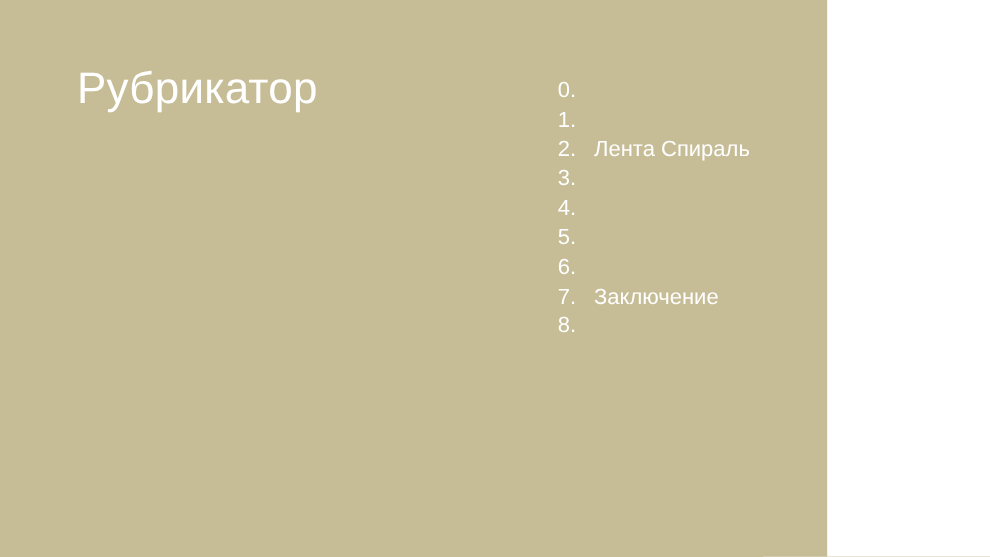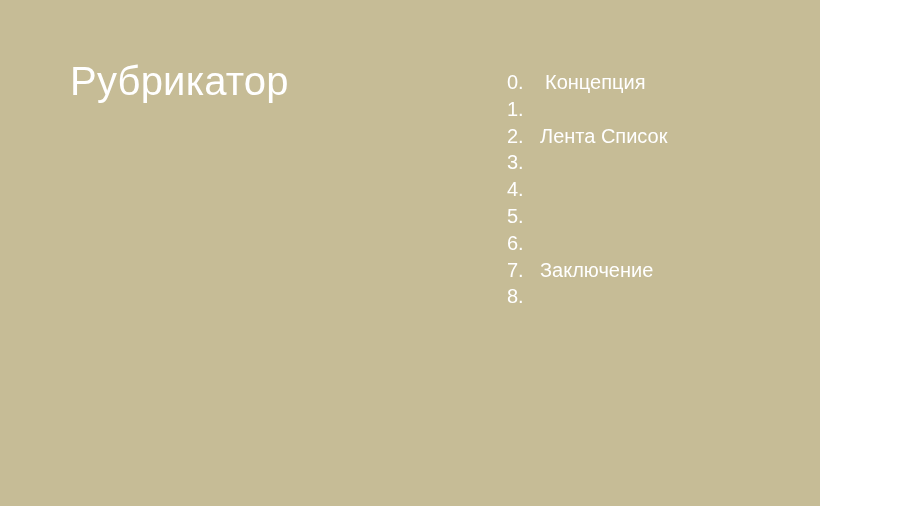--- a/index.html
+++ b/index.html
@@ -9,21 +9,21 @@
 
   body {
     width: 900px;
     height: 506px;
     overflow: hidden;
     font-family: "Liberation Sans", sans-serif;
   }
 
   .slide {
     position: relative;
-    width: 820px;
+    width: 752px;
     height: 506px;
     background: #c6bc96;
     overflow: hidden;
   }
 
   
   .slide-title {
     position: absolute;
     left: 70px;
     top: 57px;
@@ -74,30 +74,29 @@
 <body>
 
 <div class="slide">
 
   <div class="slide-title">Рубрикатор</div>
 
   <div class="toc">
 
     <div class="toc-item first">
       <span class="toc-num">0.</span>
-      <span class="toc-label">Концепция</span>
     </div>
 
     <div class="toc-item">
       <span class="toc-num">1.</span>
     </div>
 
     <div class="toc-item">
       <span class="toc-num">2.</span>
-      <span class="toc-label">Лента Список</span>
+      <span class="toc-label">Лента Спираль</span>
     </div>
 
     <div class="toc-item">
       <span class="toc-num">3.</span>
     </div>
 
     <div class="toc-item">
       <span class="toc-num">4.</span>
     </div>
 

